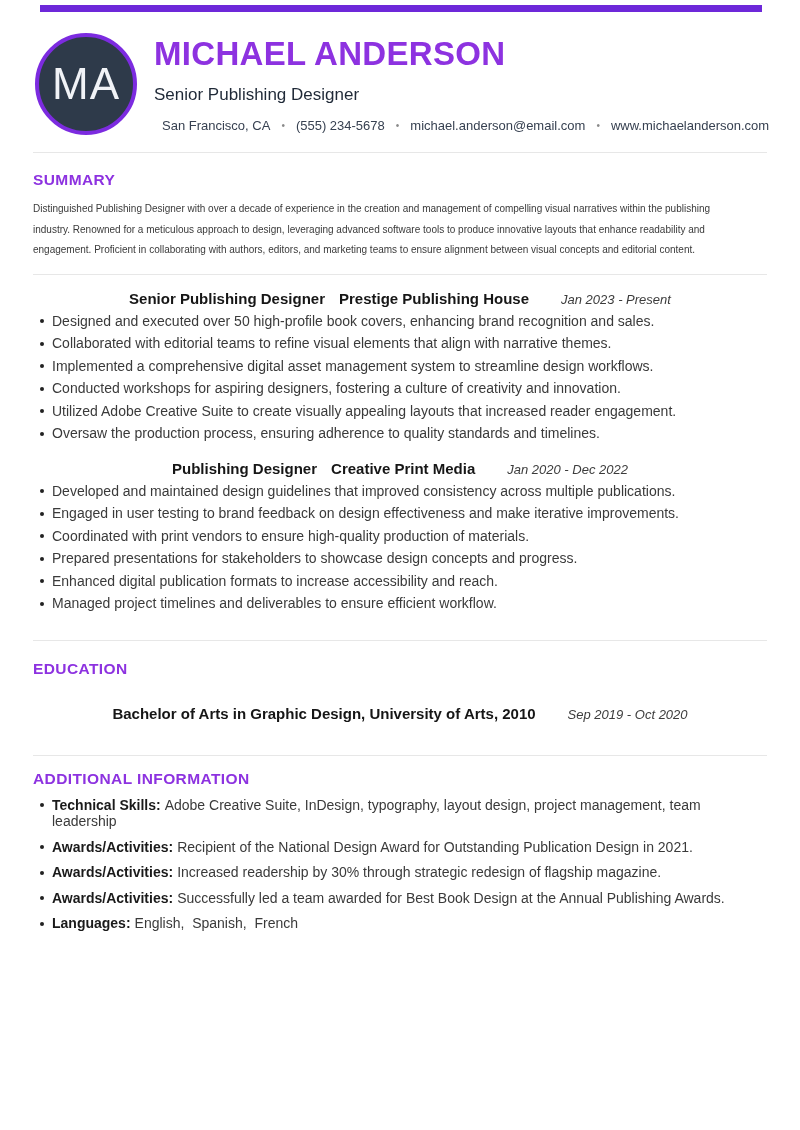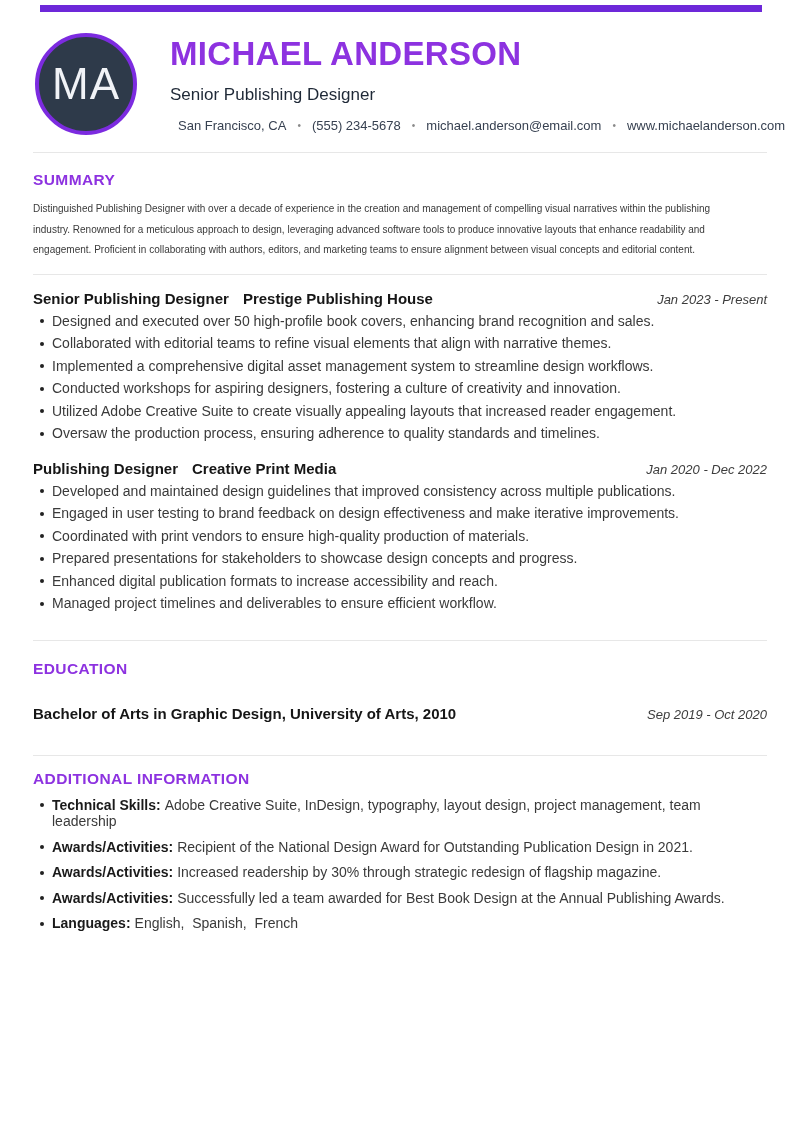--- a/index.html
+++ b/index.html
@@ -11,21 +11,21 @@
     --body-text:#3A3A3A;
     --title-text:#161616;
   }
   *{box-sizing:border-box;}
   html,body{margin:0;padding:0;background:#ffffff;}
   body{font-family:"Liberation Sans", sans-serif; color:var(--body-text);}
   .page{position:relative;width:800px;height:1130px;background:#ffffff;overflow:hidden;}
 
   .top-bar{margin:5px 38px 0 40px;height:7px;background:var(--top-bar);}
 
-  .header{display:flex;align-items:flex-start;margin:21px 33px 0 35px;gap:16px;}
+  .header{display:flex;align-items:flex-start;margin:21px 33px 0 35px;}
   .avatar{width:102px;height:102px;border-radius:50%;background:var(--avatar-bg);
           border:4px solid var(--avatar-ring);display:flex;align-items:center;justify-content:center;
           flex:0 0 auto;}
   .avatar span{color:#F1F3F7;font-size:44px;font-weight:500;letter-spacing:1px;line-height:1;}
   .header-text{margin-left:17px;padding-top:2px;}
   .name{font-size:33px;font-weight:800;color:var(--accent);line-height:38px;letter-spacing:0.3px;}
   .job-headline{font-size:17px;font-weight:500;color:#1F2937;margin-top:13px;line-height:18px;}
   .contact-row{display:flex;align-items:center;margin-top:14px;padding-left:8px;font-size:13px;color:#374151;}
   .contact-item{white-space:nowrap;}
   .dot-sep{color:#8A8A8A;font-size:10px;margin:0 11px;line-height:13px;}
@@ -36,21 +36,21 @@
   .d3{margin-top:28px;}
   .d4{margin-top:33px;}
 
   .section{padding:0 33px;}
   .section-heading{font-size:15.5px;font-weight:700;color:var(--accent);letter-spacing:0.4px;margin:18px 0 0 0;}
   .h-edu{margin-top:19px;}
   .h-add{margin-top:14px;}
 
   .summary-text{font-size:10px;line-height:20.5px;color:var(--body-text);margin:10px 18px 0 0;}
 
-  .entry-header{display:flex;justify-content:space-between;align-items:baseline;margin-top:15px;gap:20px;}
+  .entry-header{display:flex;justify-content:center;align-items:baseline;margin-top:15px;gap:20px;}
   .entry-titles{font-size:15px;font-weight:700;color:var(--title-text);line-height:17px;}
   .entry-company{margin-left:14px;}
   .entry-dates{font-size:13px;font-style:italic;color:#3C3C3C;white-space:nowrap;padding-left:12px;}
   .eh2{margin-top:18px;}
   .edu-row{margin-top:27px;}
 
   ul.bullets{list-style:none;margin:5px 0 0 0;padding:0;}
   ul.bullets li{position:relative;padding-left:19px;margin-top:6px;font-size:14px;line-height:16.5px;color:var(--body-text);}
   ul.bullets li::before{content:"";position:absolute;left:7px;top:6.5px;width:4px;height:4px;border-radius:50%;background:#222;}
 

